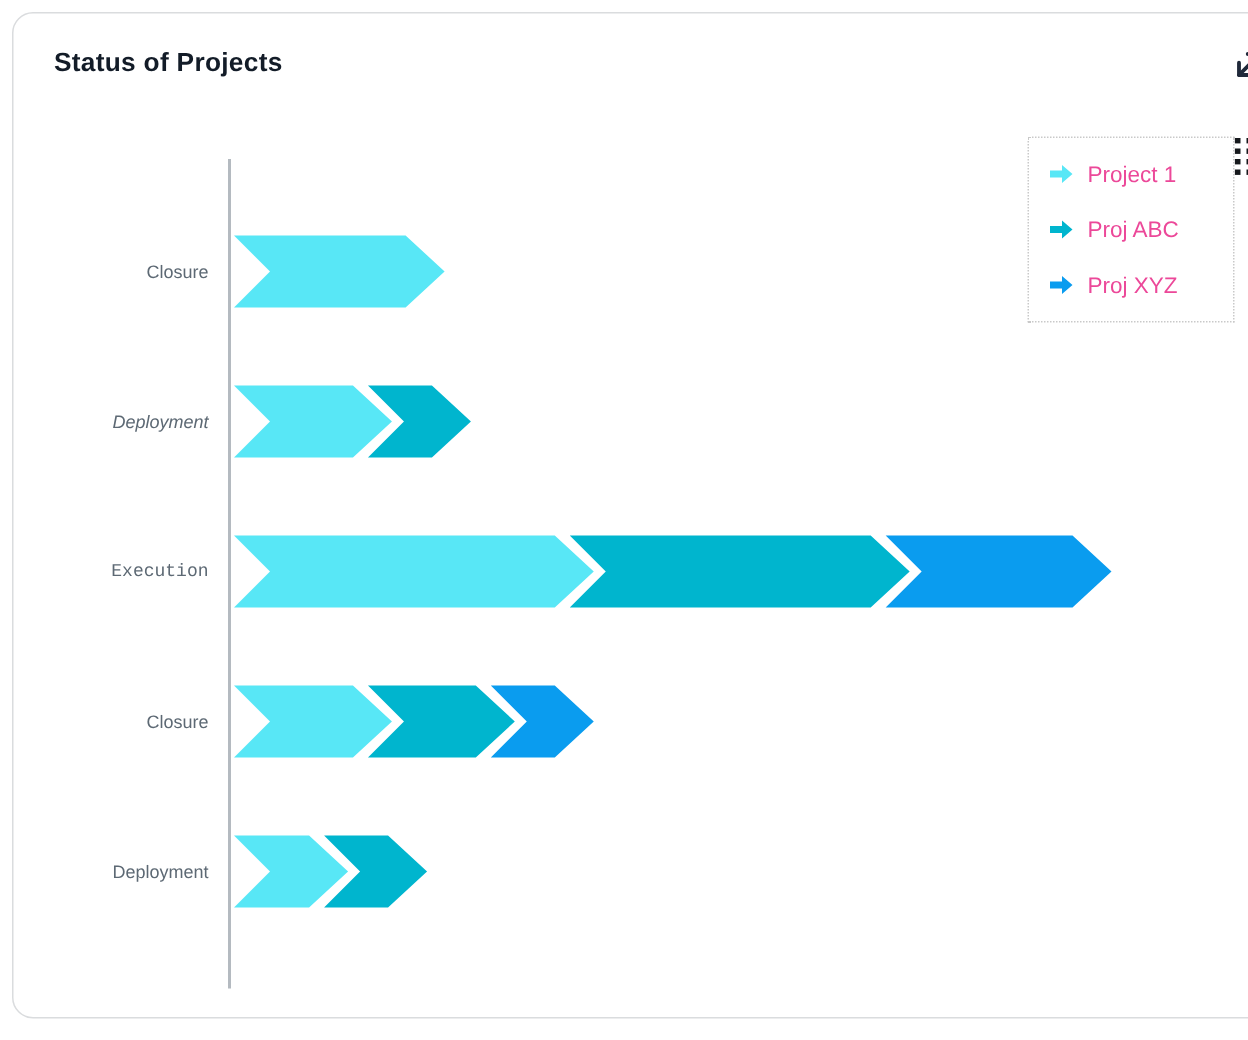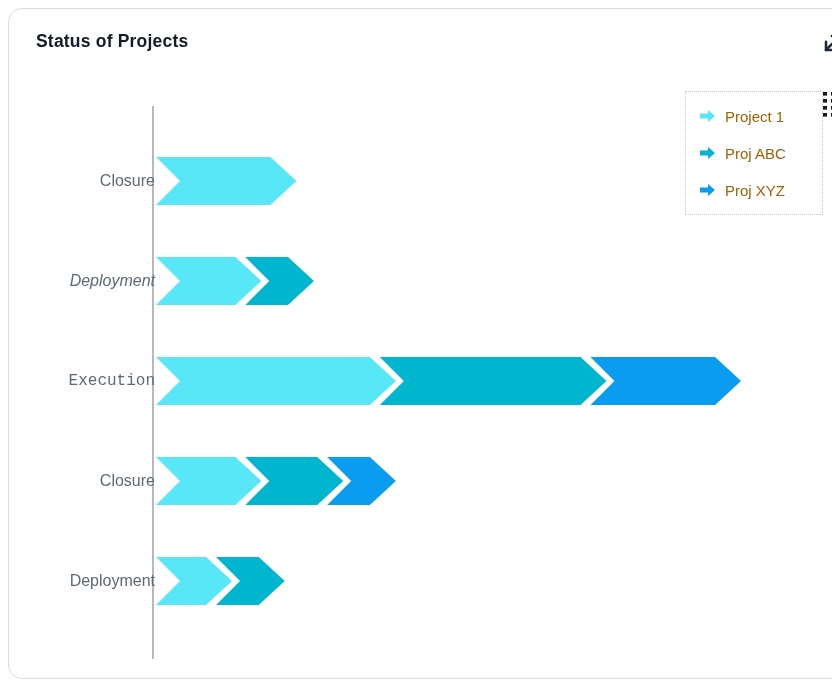--- a/index.html
+++ b/index.html
@@ -15,31 +15,31 @@
     position:absolute;left:27px;top:22px;margin:0;
     font-size:17.5px;font-weight:700;color:#131c28;letter-spacing:.2px;
   }
   .icon-btn{
     position:absolute;background:none;border:none;padding:0;margin:0;cursor:pointer;line-height:0;
   }
   .expand-btn{top:20px;right:24px;width:28px;height:28px;}
   .menu-btn{top:82px;right:20px;width:28px;height:26px;}
   .plot{position:absolute;left:0;top:0;}
   .cat-label{
-    position:absolute;left:16px;width:130px;text-align:right;
-    font-size:16px;color:#5d6974;height:24px;line-height:24px;
+    position:absolute;left:0;width:130px;text-align:right;
+    font-size:12px;color:#5d6974;height:24px;line-height:24px;
   }
   .legend{
     position:absolute;top:82px;right:48px;width:138px;box-sizing:border-box;
     background:#fff;border:1px dotted #c9c9c9;padding:13px 8px 6px 14px;z-index:3;
   }
   .legend-item{display:flex;align-items:flex-start;gap:9px;margin-bottom:13px;cursor:pointer;}
   .legend-item:last-child{margin-bottom:5px;}
   .legend-marker{flex:0 0 auto;margin-top:4px;}
-  .legend-label{font-size:15px;color:#a16207;line-height:1.6;width:62px;word-wrap:break-word;}
+  .legend-label{font-size:15px;color:#ec4899;line-height:1.6;width:62px;word-wrap:break-word;}
 </style>
 </head>
 <body>
 
 <div class="card">
 
   <h1 class="title">Status of Projects</h1>
 
   <button class="icon-btn expand-btn" title="">
     <svg width="28" height="28" viewBox="0 0 24 24">

